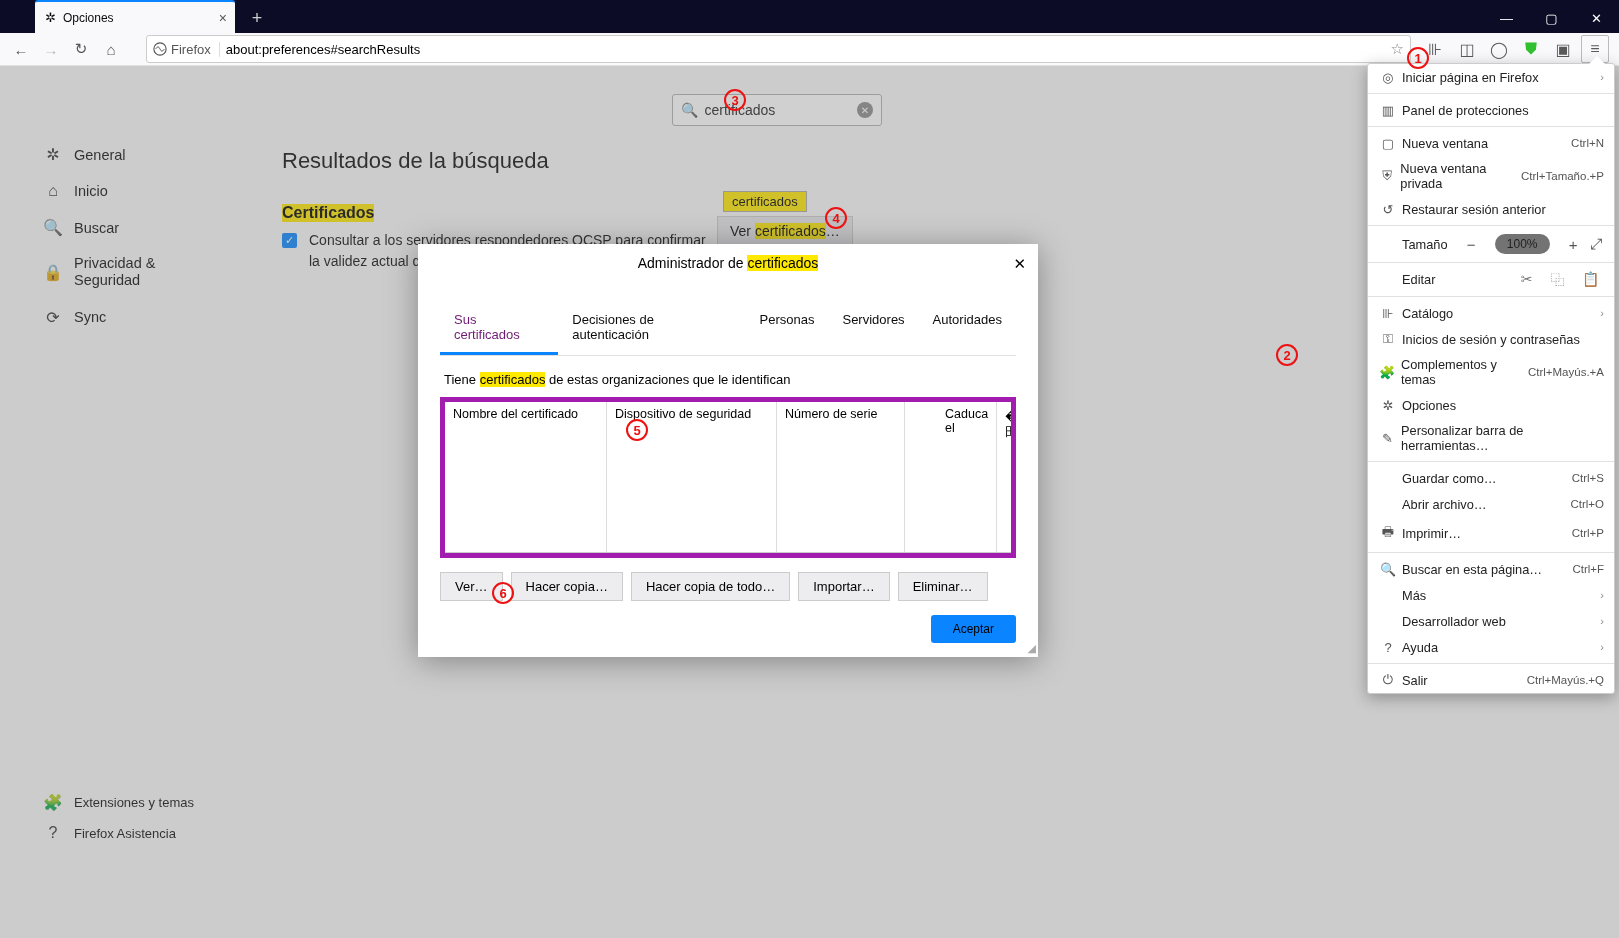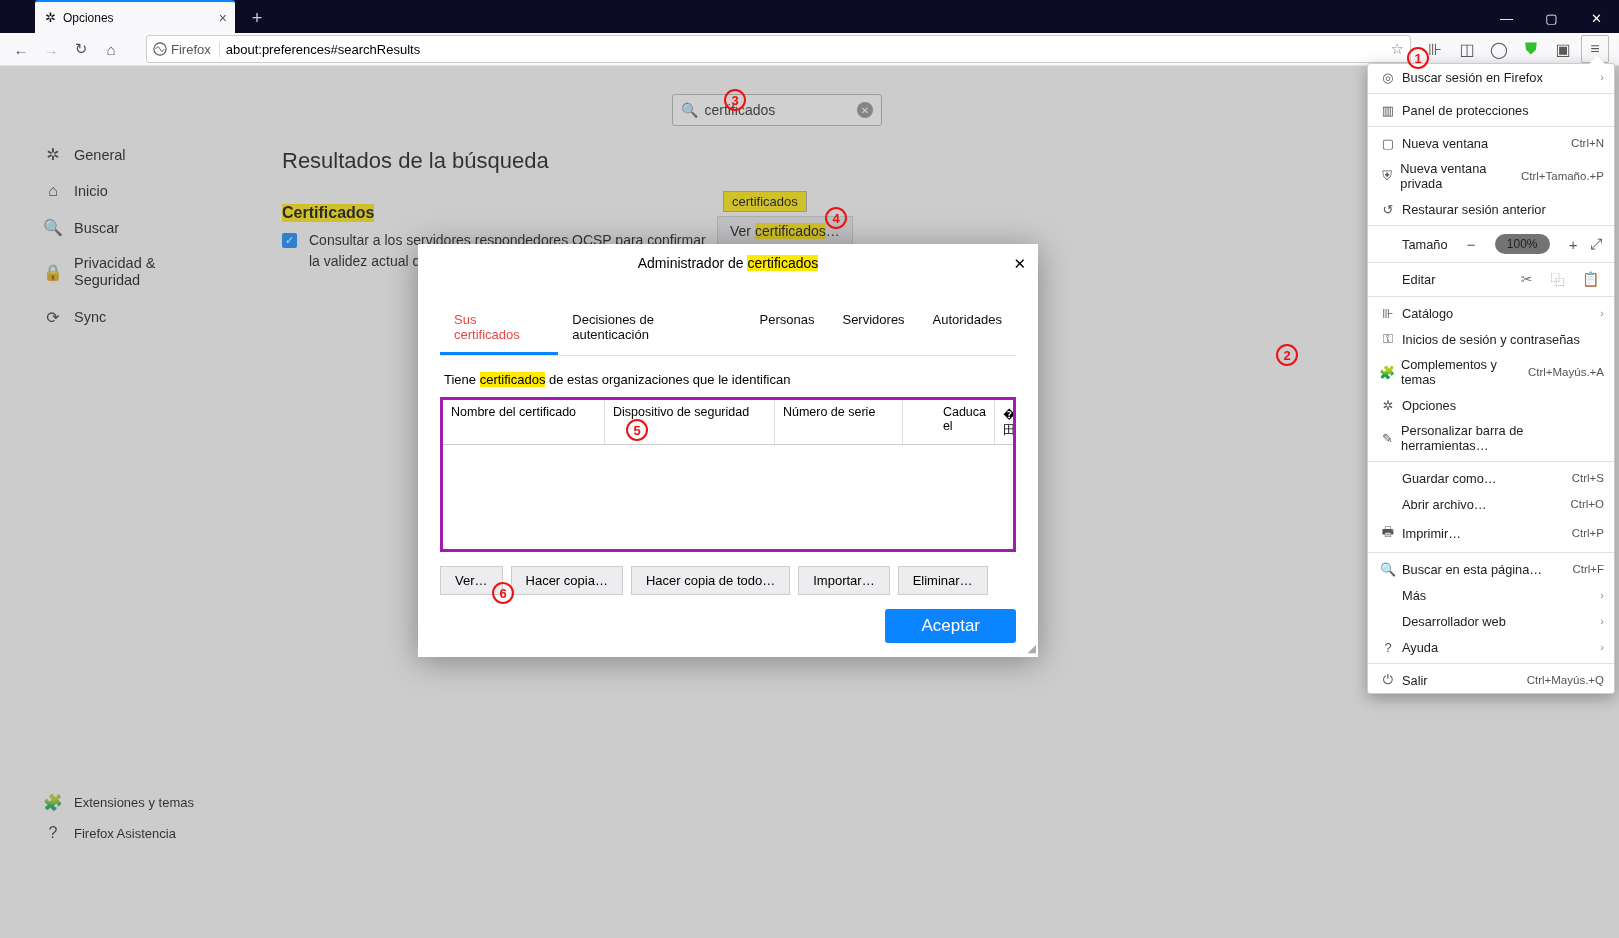--- a/index.html
+++ b/index.html
@@ -60,38 +60,38 @@
 .menu-panel .edit-row { display: flex; align-items: center; padding: 5px 10px; }
 .menu-panel .edit-row .ops { margin-left: auto; display: flex; gap: 18px; color: #777; font-size: 14px; padding-right:4px;}
 
 
 .dialog { position: absolute; left: 418px; top: 244px; width: 620px; height: 413px; background: #fff; box-shadow: 0 4px 30px rgba(0,0,0,0.35); z-index: 100; display: flex; flex-direction: column; font-size: 13px; }
 .dialog .dlg-title { text-align: center; padding: 11px 0; font-size: 14px; position: relative; }
 .dialog .dlg-close { position: absolute; right: 12px; top: 11px; font-size: 15px; cursor: pointer; }
 .dialog .dlg-body { flex: 1; padding: 0 22px; display: flex; flex-direction: column; }
 .dialog .tabs-row { display: flex; border-bottom: 1px solid #e1e1e2; margin-top: 20px; }
 .dialog .tabs-row .t { padding: 10px 14px; font-size: 13px; color: #0c0c0d; cursor: pointer; }
-.dialog .tabs-row .t.active { color: #ef4444; border-bottom: 3px solid #0a84ff; }
+.dialog .tabs-row .t.active { color: #701a75; border-bottom: 3px solid #0a84ff; }
 .dialog .desc { margin: 16px 4px 10px; font-size: 13px; }
-.dialog .table { border: 3px solid #a21caf; flex: 1; display: flex; flex-direction: column; overflow: hidden; }
+.dialog .table { border: 5px solid #a21caf; flex: 1; display: flex; flex-direction: row; overflow: hidden; }
 .dialog .thead { display: flex; background: #fff; border-bottom: 1px solid #ccc; font-size: 12.5px; }
 .dialog .thead div { padding: 5px 8px; border-right: 1px solid #ddd; }
 .dialog .thead div:last-child { border-right:none; }
 .dialog .col1 { width: 162px; } .dialog .col2 { width: 170px; } .dialog .col3 { width: 128px; } .dialog .col4 { flex: 1; margin-left: 32px; }
 .dialog .colopt { width: 18px; text-align:center; }
 .dialog .tbody { flex: 1; overflow: auto; font-size: 12.5px; background:#fff;}
 .dialog .group { padding: 4px 8px 4px 12px; }
 .dialog .group .chv { display:inline-block; transform: rotate(0deg); margin-right:4px; font-size:10px;}
 .dialog .row-cert { display: flex; background: #0a84ff; color: #fff; }
 .dialog .row-cert div { padding: 5px 8px; overflow: hidden; white-space: nowrap; }
 .dialog .row-cert .redact { background: #000; display: inline-block; height: 13px; vertical-align: middle; }
 .dialog .btns { display: flex; gap: 8px; margin: 14px 0 0; }
 .dialog .btns button { padding: 6px 14px; background: #ededf0; border: 1px solid #ccc; font-size: 13px; cursor: pointer; }
 .dialog .footer { display: flex; justify-content: flex-end; padding: 0 22px 14px; margin-top: 14px; }
-.dialog .footer button { padding: 7px 36px; background: #0a84ff; color: #ffffff; border: none; border-radius: 3px; font-size: 17px; }
+.dialog .footer button { padding: 7px 22px; background: #0a84ff; color: #000000; border: none; border-radius: 3px; font-size: 12px; }
 .dialog .resize { position:absolute; right:2px; bottom:2px; font-size:11px; color:#aaa;}
 
 
 .annot { position: absolute; width: 22px; height: 22px; border: 2.5px solid #e11; border-radius: 50%; color: #e11; font-size: 13px; font-weight: bold; display: flex; align-items: center; justify-content: center; z-index: 300; background: transparent; }
 </style>
 </head>
 <body>
 
 <div class="titlebar">
   <div class="tab">
@@ -222,21 +222,21 @@
   <div class="footer">
     <button>Aceptar</button>
   </div>
   <div class="resize">◢</div>
 </div>
 
 <div class="menu-panel">
   <div class="arrow-connect"></div>
   <div class="row">
       <span class="micn">◎</span>
-      <span>Buscar sesión en Firefox</span>
+      <span>Iniciar página en Firefox</span>
       <span class="chev">›</span>
     </div>
   <div class="sep"></div>
   <div class="row">
       <span class="micn">▥</span>
       <span>Panel de protecciones</span>
     </div>
   <div class="sep"></div>
   <div class="row">
       <span class="micn">▢</span>

